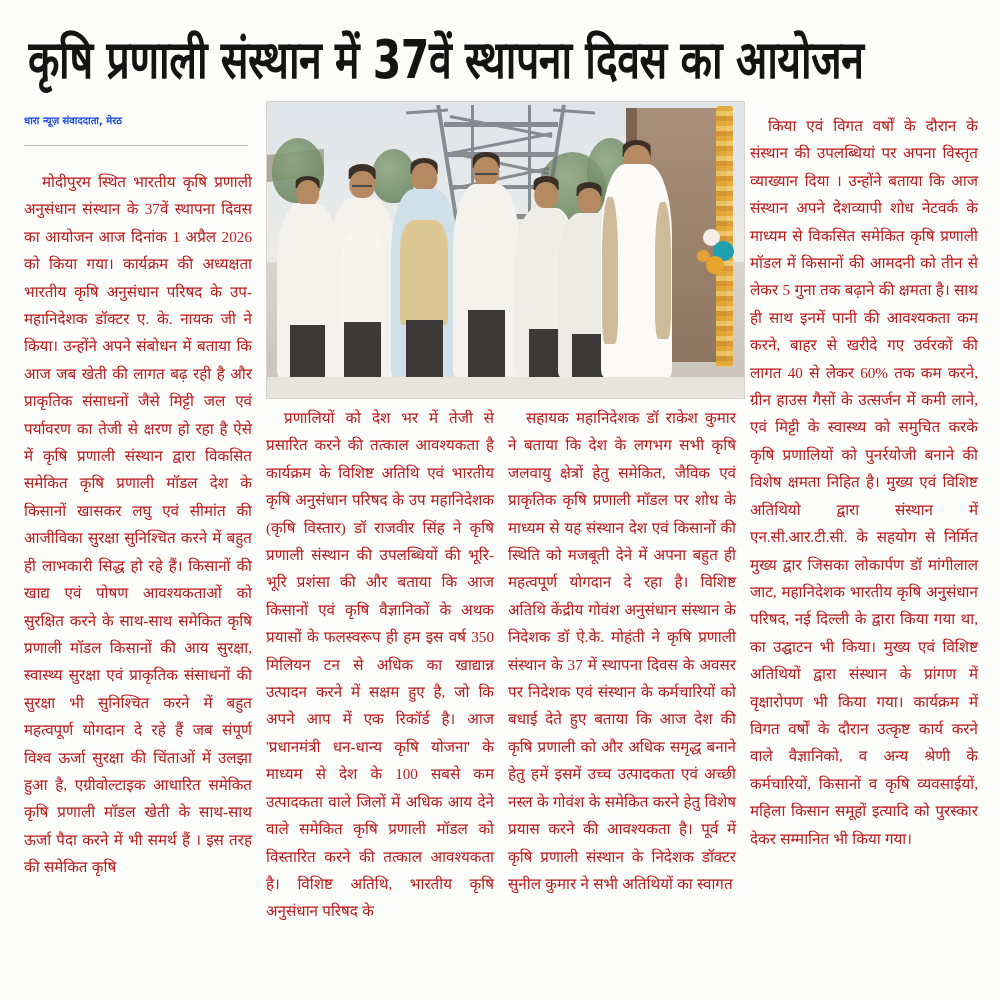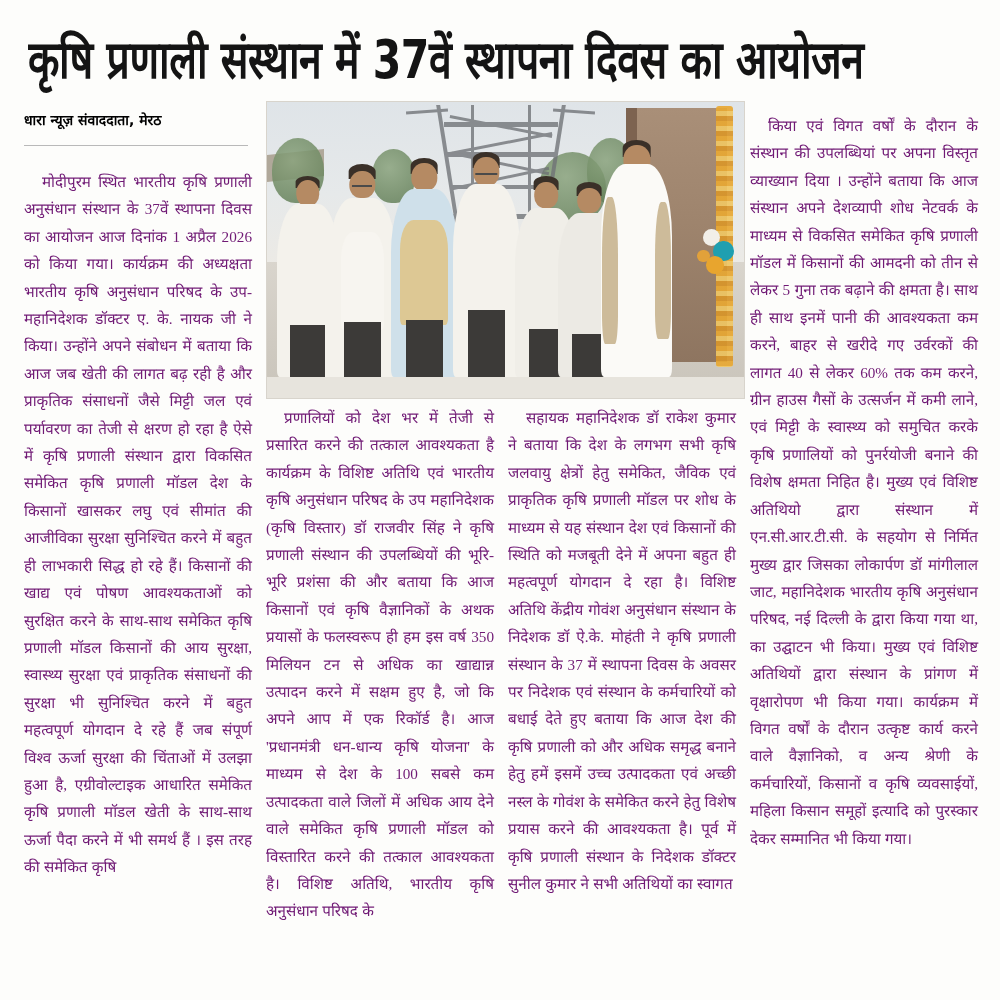--- a/index.html
+++ b/index.html
@@ -46,23 +46,23 @@
   }
 
   
   .byline {
     position: absolute;
     left: 24px;
     top: 112px;
     width: 228px;
     font-family: "DejaVu Sans", "Liberation Sans", sans-serif;
     font-weight: 700;
-    font-size: 14px;
+    font-size: 10px;
     line-height: 17px;
-    color: #000000;
+    color: #1d4ed8;
   }
   .byline-rule {
     position: absolute;
     left: 24px;
     top: 145px;
     width: 224px;
     height: 1px;
     background: #b9b9b9;
   }
 
@@ -182,21 +182,21 @@
 
   
   .col {
     position: absolute;
     top: 0;
     font-family: "Liberation Serif", "DejaVu Serif", serif;
     font-size: 15.2px;
     line-height: 27.4px;
     text-align: justify;
     text-justify: inter-word;
-    color: #701a75;
+    color: #b91c1c;
     word-spacing: 0.5px;
   }
   .col p { margin: 0; text-indent: 18px; }
   #col1 { left: 24px;  top: 168px; width: 228px; }
   #col2 { left: 266px; top: 404px; width: 228px; }
   #col3 { left: 508px; top: 404px; width: 228px; }
   #col4 { left: 750px; top: 112px; width: 228px; }
 </style>
 </head>
 <body>

